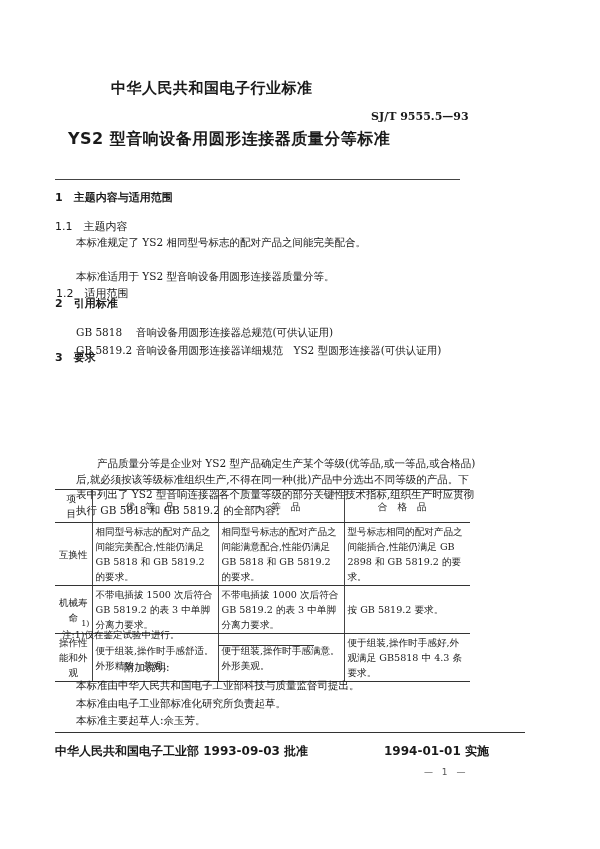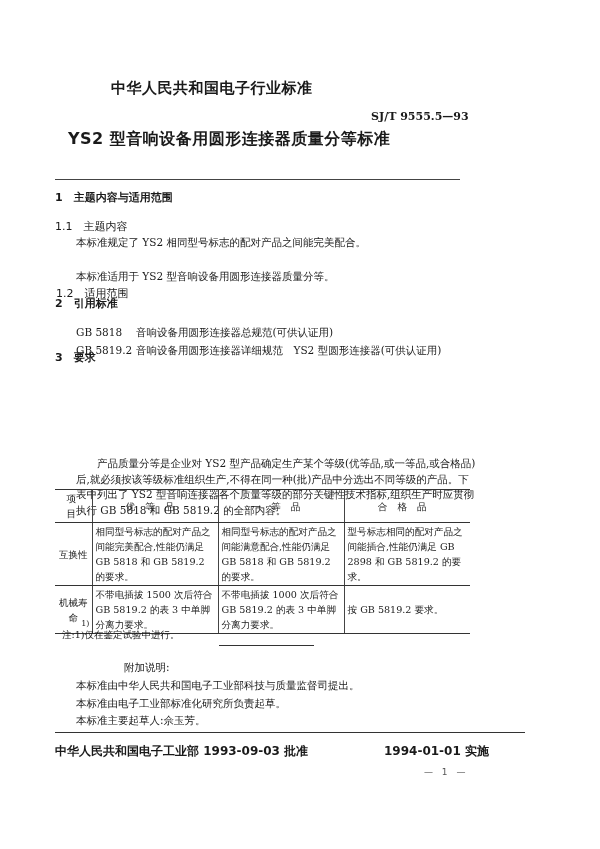--- a/index.html
+++ b/index.html
@@ -97,20 +97,26 @@
     </tr>
     <tr>
       <td class="label">
         <span>机械寿命</span>
         <span class="fn-mark">1)</span>
       </td>
       <td>不带电插拔 1500 次后符合 GB 5819.2 的表 3 中单脚分离力要求。</td>
       <td>不带电插拔 1000 次后符合 GB 5819.2 的表 3 中单脚分离力要求。</td>
       <td>按 GB 5819.2 要求。</td>
     </tr>
+    <tr>
+      <td class="label">操作性能和外观</td>
+      <td>便于组装,操作时手感舒适。外形精致、美观。</td>
+      <td>便于组装,操作时手感满意。外形美观。</td>
+      <td>便于组装,操作时手感好,外观满足 GB5818 中 4.3 条要求。</td>
+    </tr>
   </tbody>
 </table>
 
 <div class="abs note">注:1)仅在鉴定试验中进行。</div>
 <div class="abs rule-mid"></div>
 
 <div class="abs addl-title">附加说明:</div>
 <div class="abs addl" style="top:679px;">本标准由中华人民共和国电子工业部科技与质量监督司提出。</div>
 <div class="abs addl" style="top:697px;text-align:center;">本标准由电子工业部标准化研究所负责起草。</div>
 <div class="abs addl" style="top:714px;">本标准主要起草人:佘玉芳。</div>

